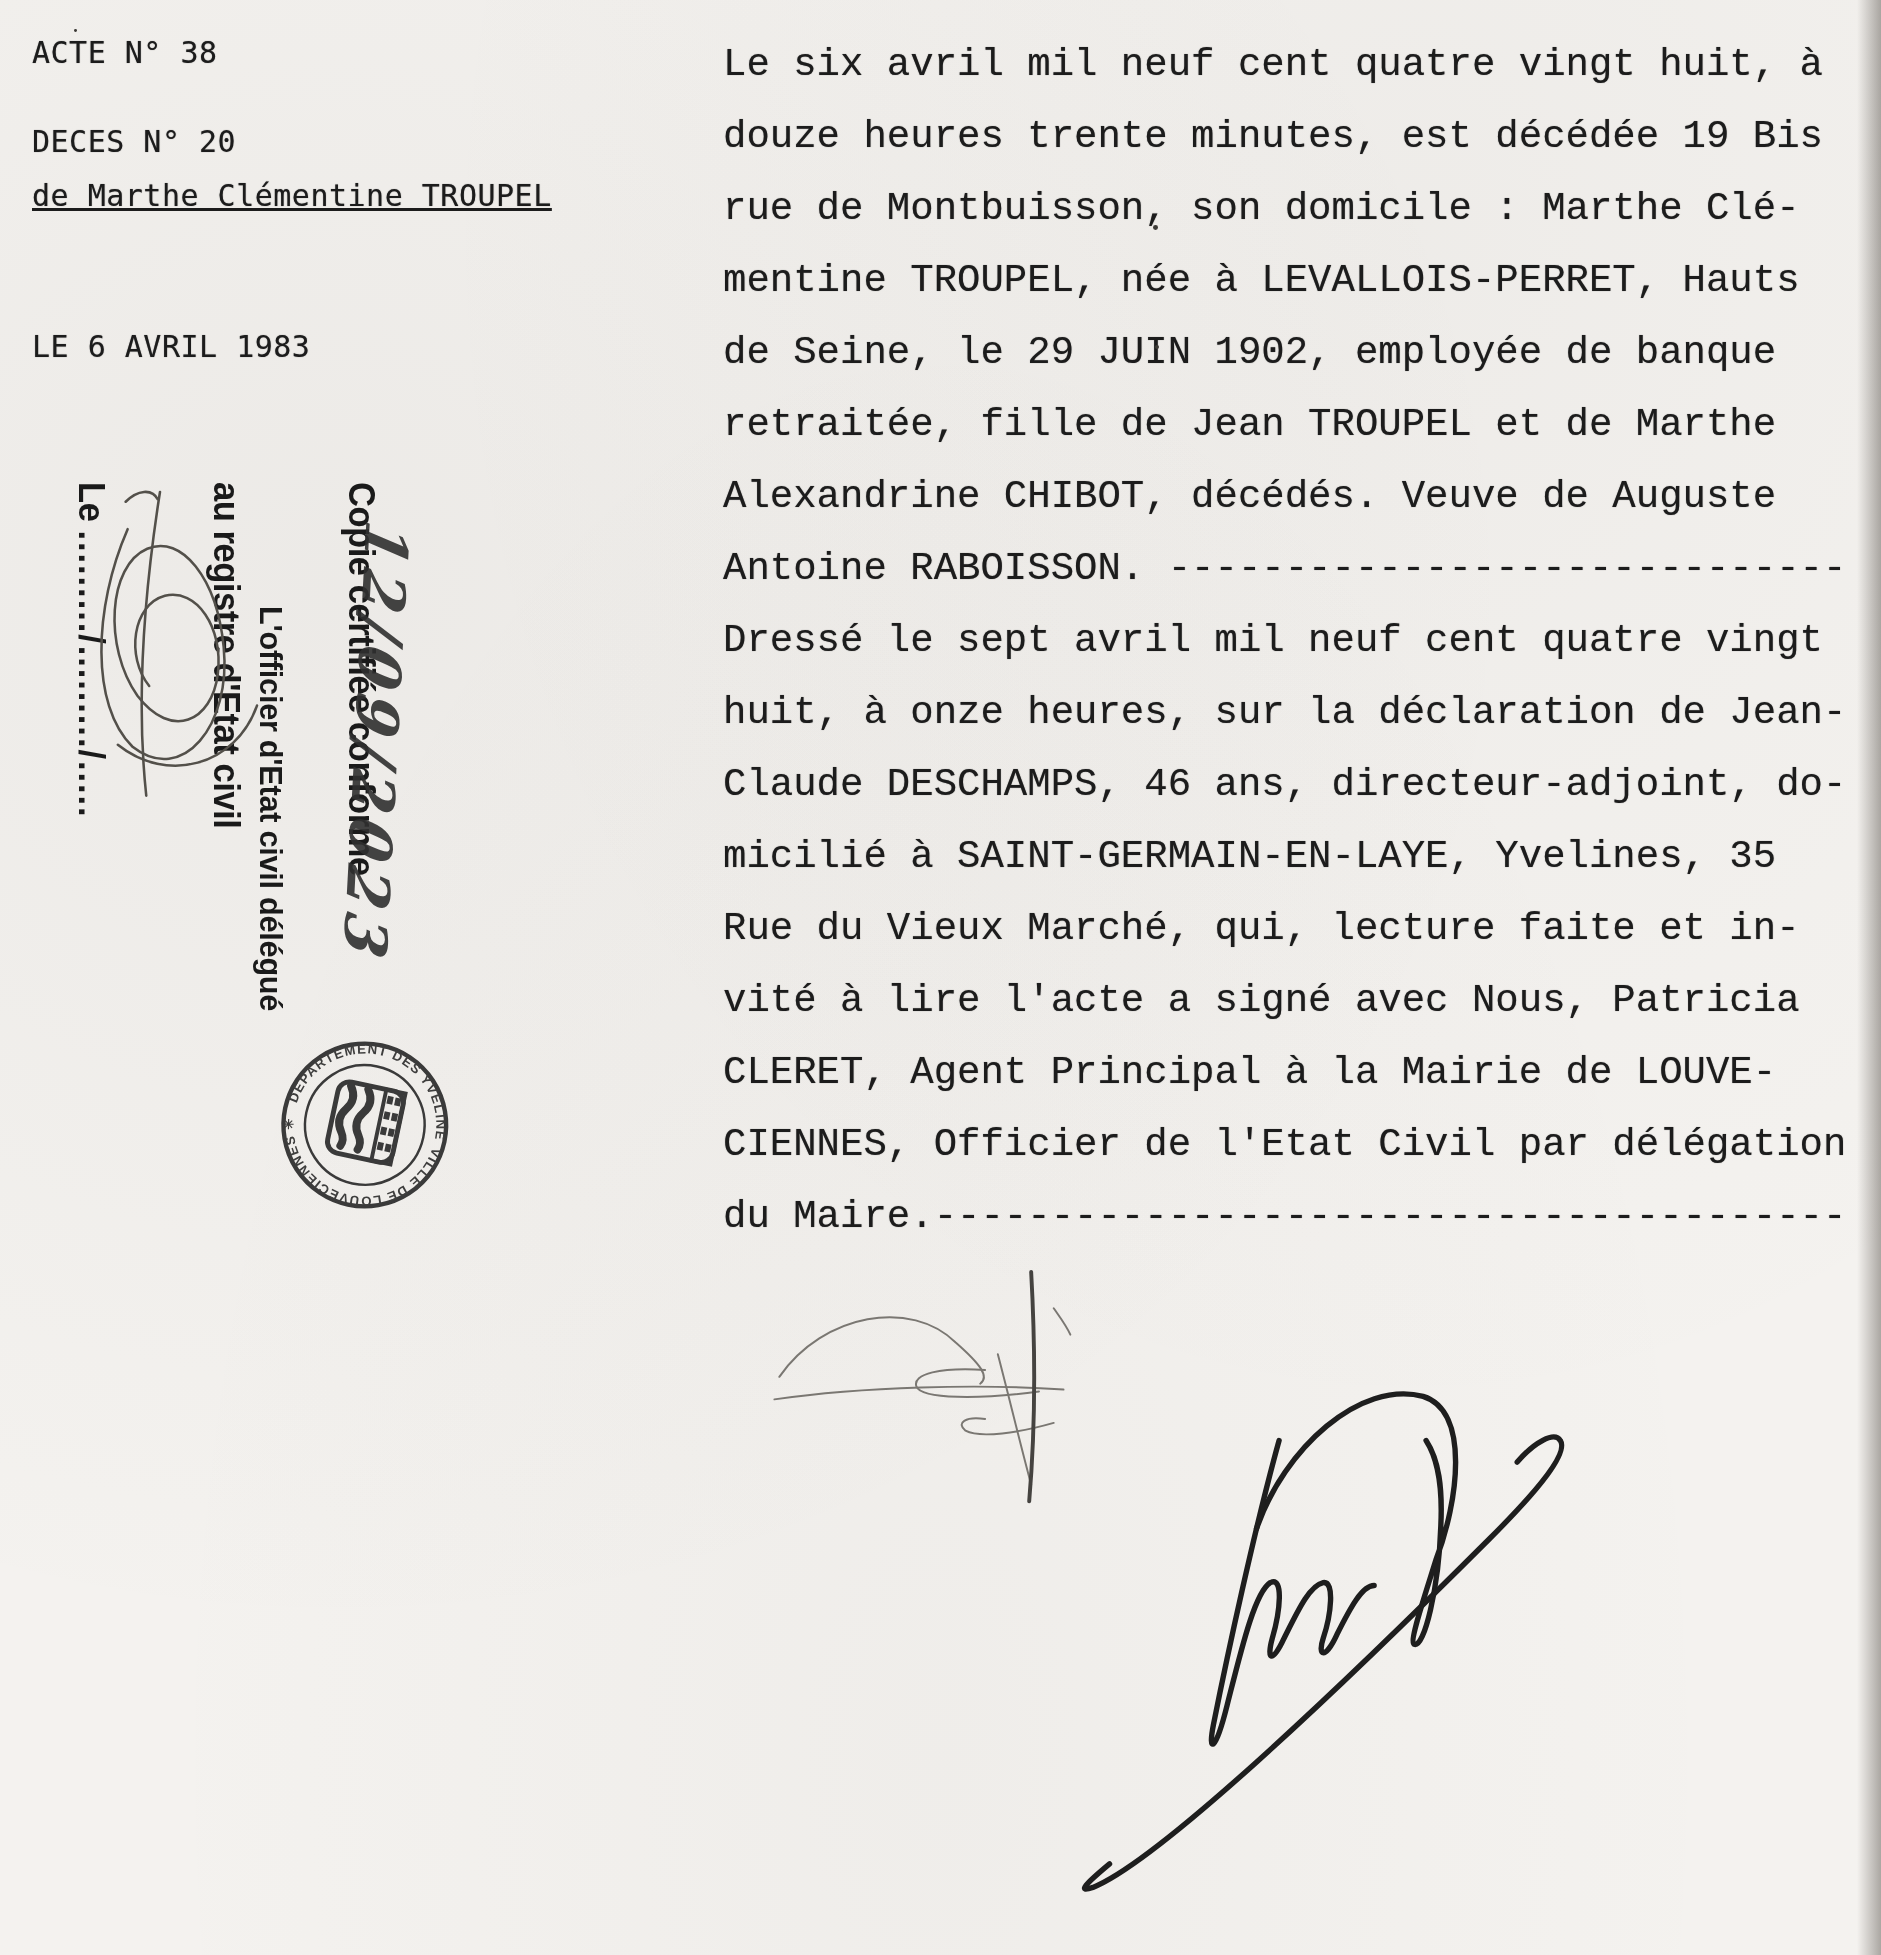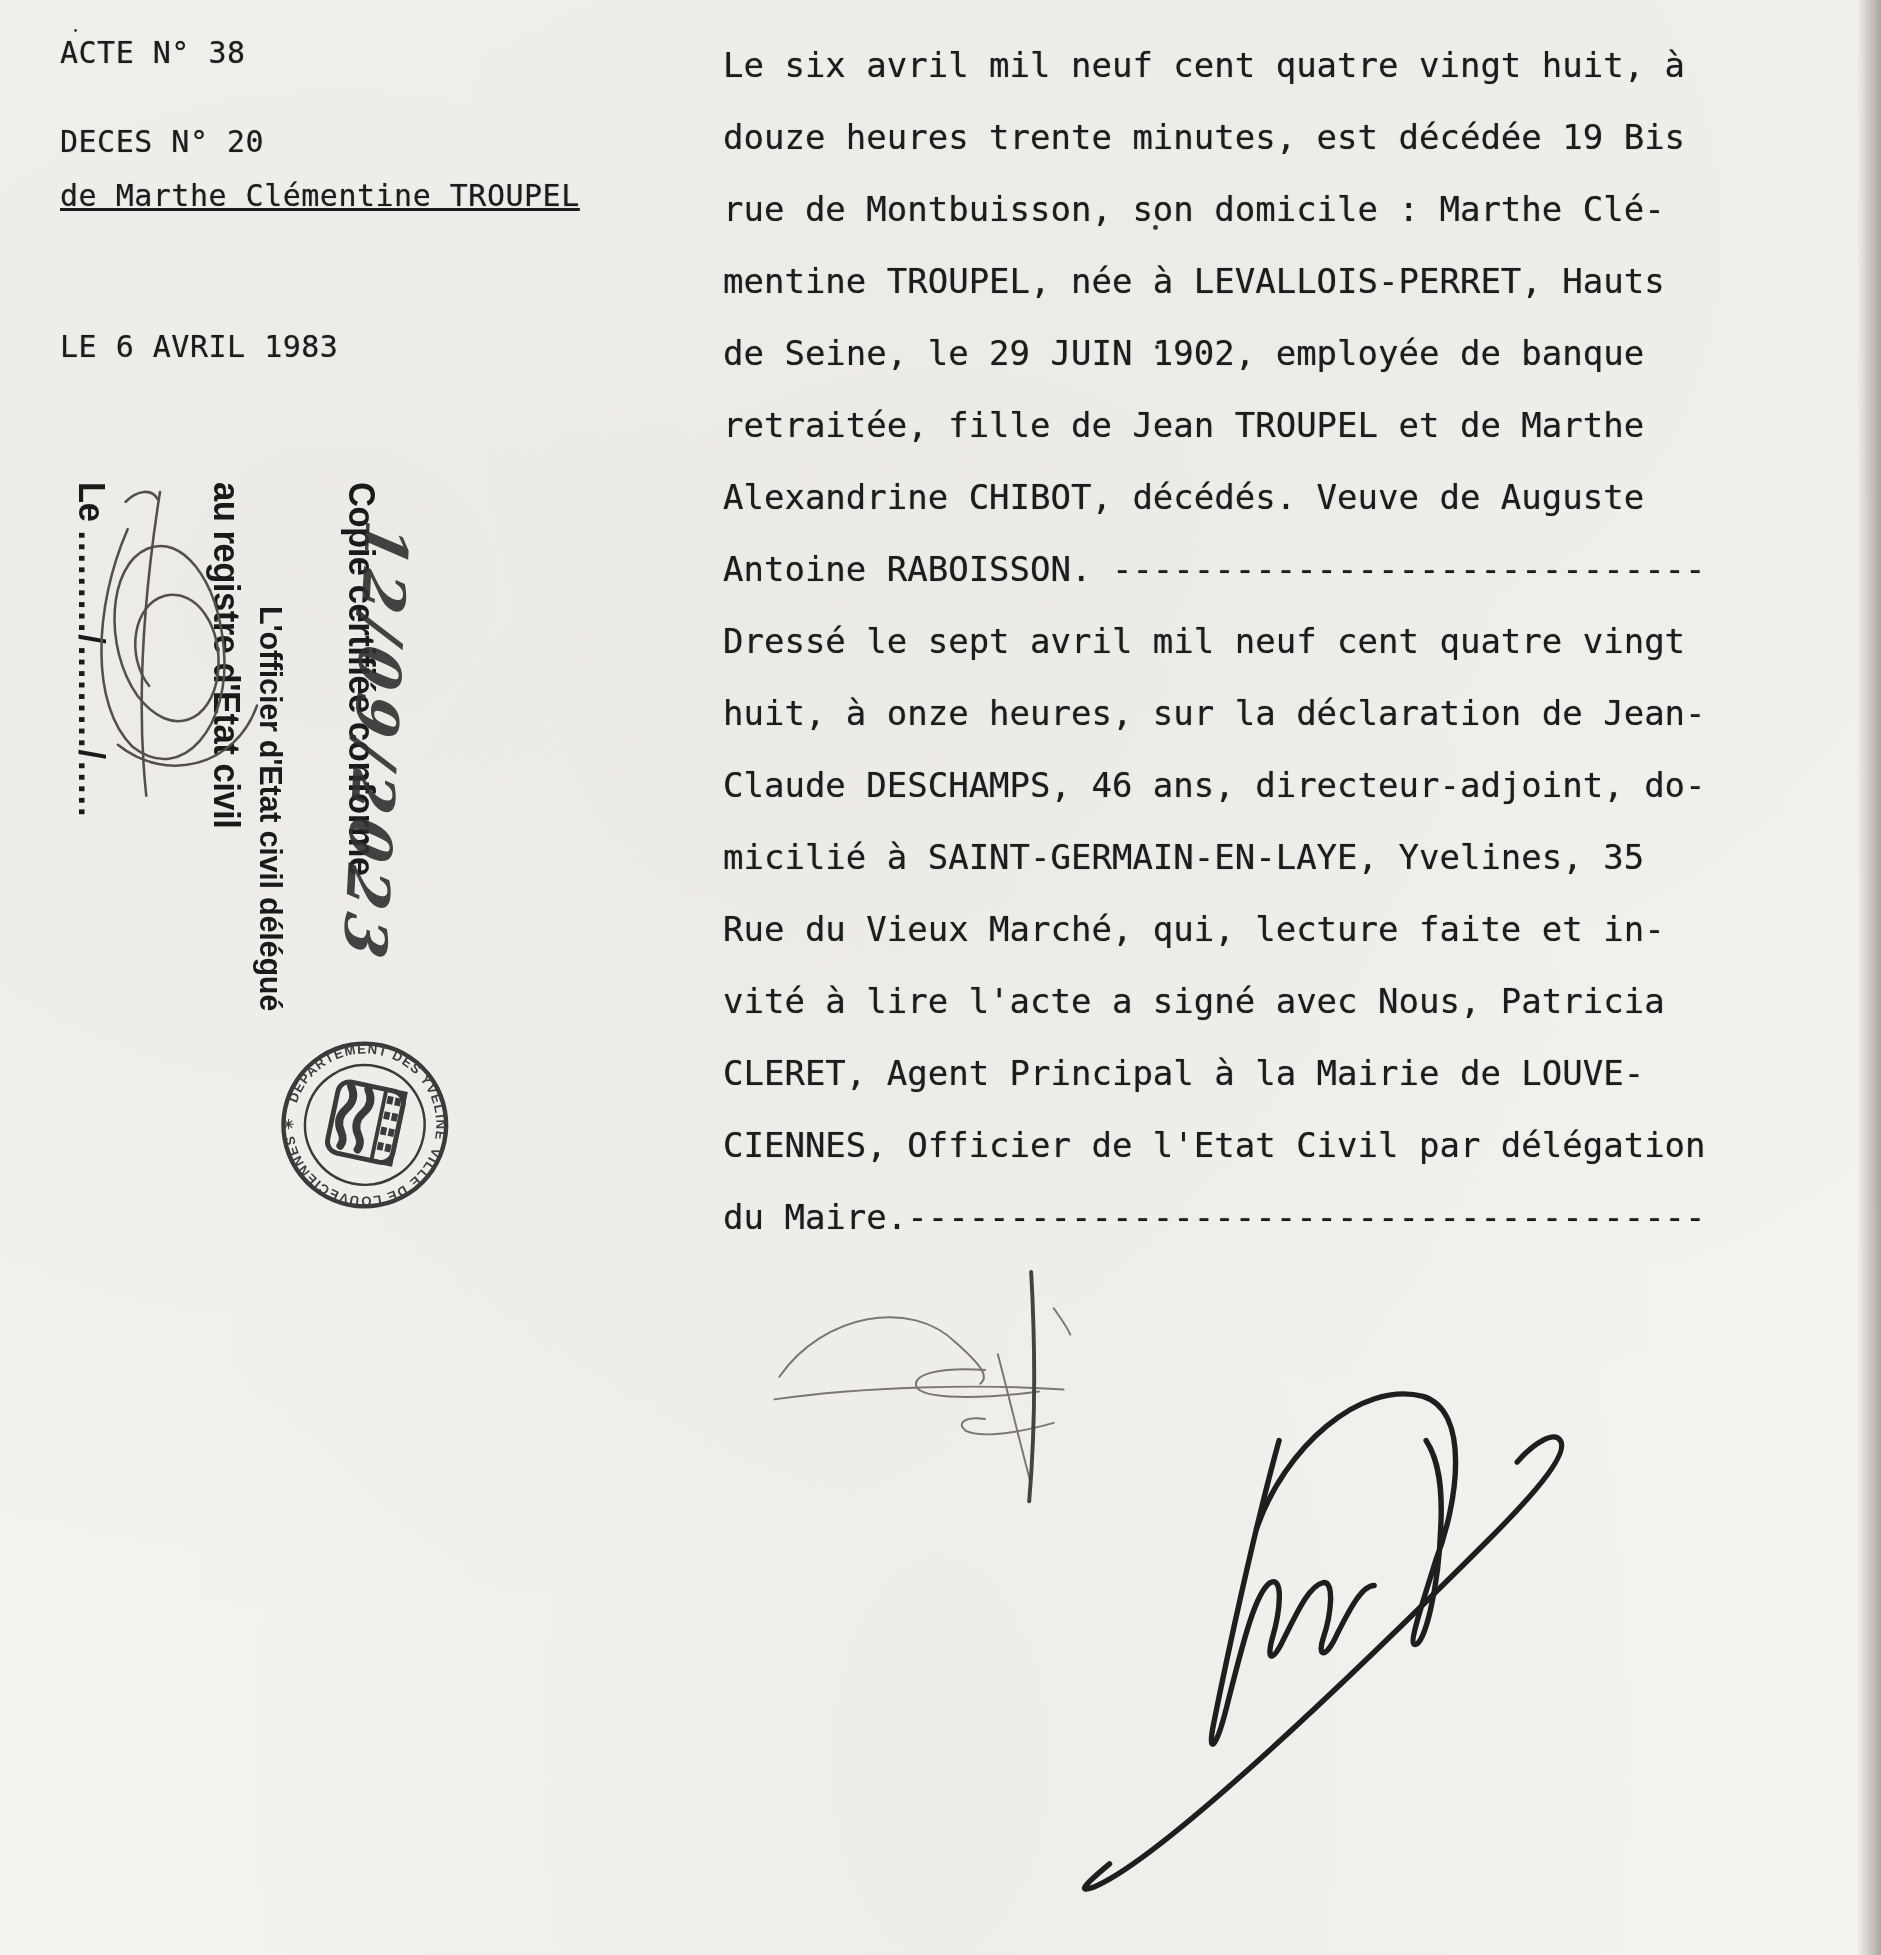--- a/index.html
+++ b/index.html
@@ -11,29 +11,29 @@
   }
   body::before{
     content:"";position:absolute;inset:0;pointer-events:none;
     background:
       radial-gradient(ellipse at 18% 30%, rgba(90,85,78,.05), transparent 55%),
       radial-gradient(ellipse at 75% 12%, rgba(90,85,78,.04), transparent 50%),
       radial-gradient(ellipse at 50% 90%, rgba(90,85,78,.03), transparent 60%);
   }
   .typewriter{text-shadow:0 0 1px rgba(20,20,20,.55);}
   
-  .m-line{position:absolute;left:32px;font-size:30px;letter-spacing:0.5px;white-space:pre;margin-left:28px;}
+  .m-line{position:absolute;left:32px;font-size:30px;letter-spacing:0.5px;white-space:pre;}
   .m-acte{top:35px;}
   .m-deces{top:124px;}
   .m-name{top:176px;line-height:39px;text-decoration:underline;}
   .m-date{top:329px;}
   
   .act-text{
     position:absolute;left:723px;top:29px;width:1152px;
-    font-size:34px;line-height:72px;white-space:pre;
+    font-size:39px;line-height:72px;white-space:pre;font-family:Liberation Mono, monospace;
   }
   .act-text .line{white-space:pre;}
   
   .stamp{
     position:absolute;transform-origin:0 0;
     font-family:"Liberation Sans", sans-serif;font-weight:bold;
     color:#1a1a1a;white-space:pre;
   }
   .stamp-cert{
     left:474px;top:482px;width:510px;

